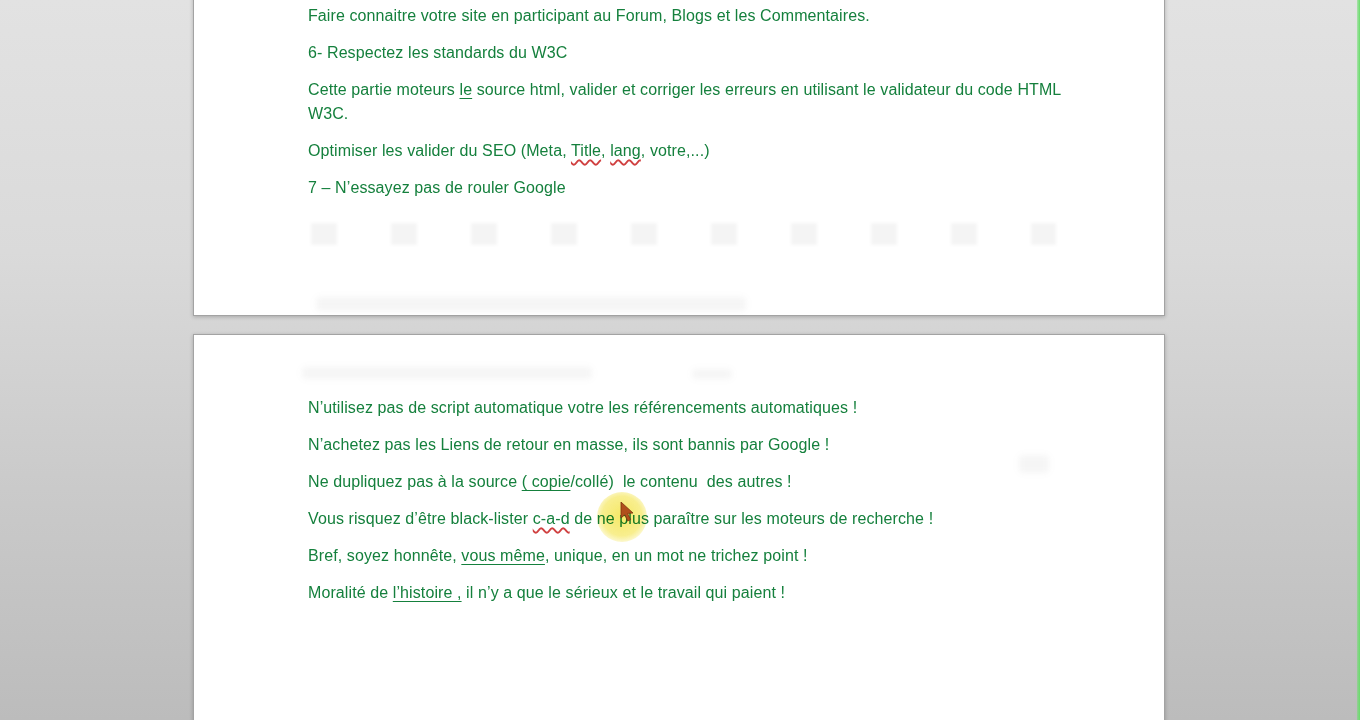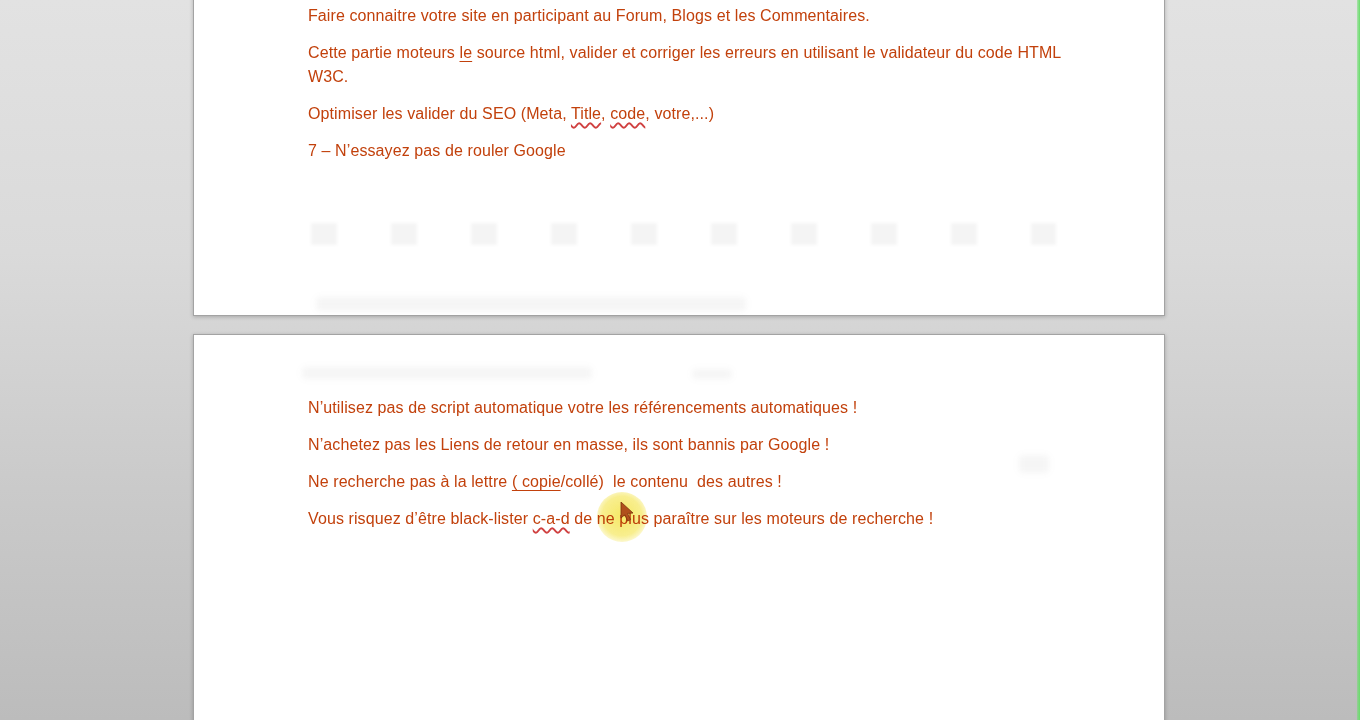--- a/index.html
+++ b/index.html
@@ -30,21 +30,21 @@
     width: 100%;
     height: 100%;
   }
   #page-1 .page-content { padding: 9px 60px 0 114px; box-sizing: border-box; }
   #page-2 .page-content { padding: 61px 60px 0 114px; box-sizing: border-box; }
   .para {
     margin: 0 18px 13px 0;
     font-size: 16px;
     line-height: 24px;
     letter-spacing: 0.1px;
-    color: #c2410c;
+    color: #15803d;
     white-space: pre-wrap;
   }
   #page-1 .para { max-width: 762px; }
   .seg { text-decoration: none; }
   .seg.spell-red {
     text-decoration-line: underline;
     text-decoration-style: wavy;
     text-decoration-color: #d04040;
     text-decoration-thickness: 1.5px;
     text-underline-offset: 3px;
@@ -111,37 +111,40 @@
     z-index: 10;
   }
 </style>
 </head>
 <body>
 
 <div class="page" id="page-1">
   <div class="page-content">
     <div>
         <p class="para"><span class="seg plain">Faire connaitre votre site en participant au Forum, Blogs et les Commentaires.</span></p>
+        <p class="para"><span class="seg plain">6- Respectez les standards du W3C</span></p>
         <p class="para"><span class="seg plain">Cette partie moteurs </span><span class="seg spell-blue">le</span><span class="seg plain"> source html, valider et corriger les erreurs en utilisant le validateur du code HTML W3C.</span></p>
-        <p class="para"><span class="seg plain">Optimiser les valider du SEO (Meta, </span><span class="seg spell-red">Title</span><span class="seg plain">, </span><span class="seg spell-red">code</span><span class="seg plain">, votre,...)</span></p>
+        <p class="para"><span class="seg plain">Optimiser les valider du SEO (Meta, </span><span class="seg spell-red">Title</span><span class="seg plain">, </span><span class="seg spell-red">lang</span><span class="seg plain">, votre,...)</span></p>
         <p class="para"><span class="seg plain">7 – N’essayez pas de rouler Google</span></p>
       </div>
 
     <div class="ghost ghost-dashes" style="left:117px; top:228px; width:745px; height:22px;"></div>
     <div class="ghost ghost-smudge" style="left:122px; top:302px; width:430px; height:14px;"></div>
   </div>
 </div>
 
 <div class="page" id="page-2">
   <div class="page-content">
     <div>
         <p class="para"><span class="seg plain">N’utilisez pas de script automatique votre les référencements automatiques !</span></p>
         <p class="para"><span class="seg plain">N’achetez pas les Liens de retour en masse, ils sont bannis par Google !</span></p>
-        <p class="para"><span class="seg plain">Ne recherche pas à la lettre </span><span class="seg spell-blue">( copie</span><span class="seg plain">/collé)  le contenu  des autres !</span></p>
+        <p class="para"><span class="seg plain">Ne dupliquez pas à la source </span><span class="seg spell-blue">( copie</span><span class="seg plain">/collé)  le contenu  des autres !</span></p>
         <p class="para"><span class="seg plain">Vous risquez d’être black-lister </span><span class="seg spell-red">c-a-d</span><span class="seg plain"> de ne plus paraître sur les moteurs de recherche !</span></p>
+        <p class="para"><span class="seg plain">Bref, soyez honnête, </span><span class="seg spell-blue">vous même</span><span class="seg plain">, unique, en un mot ne trichez point !</span></p>
+        <p class="para"><span class="seg plain">Moralité de </span><span class="seg spell-blue">l’histoire ,</span><span class="seg plain"> il n’y a que le sérieux et le travail qui paient !</span></p>
       </div>
 
     <div class="ghost ghost-smudge" style="left:108px; top:32px; width:290px; height:12px;"></div>
     <div class="ghost ghost-smudge" style="left:498px; top:34px; width:40px; height:10px;"></div>
     <div class="ghost ghost-smudge" style="left:825px; top:120px; width:30px; height:18px;"></div>
   </div>
 </div>
 
 <div id="cursor-halo"></div>
 <div id="cursor-pointer">

